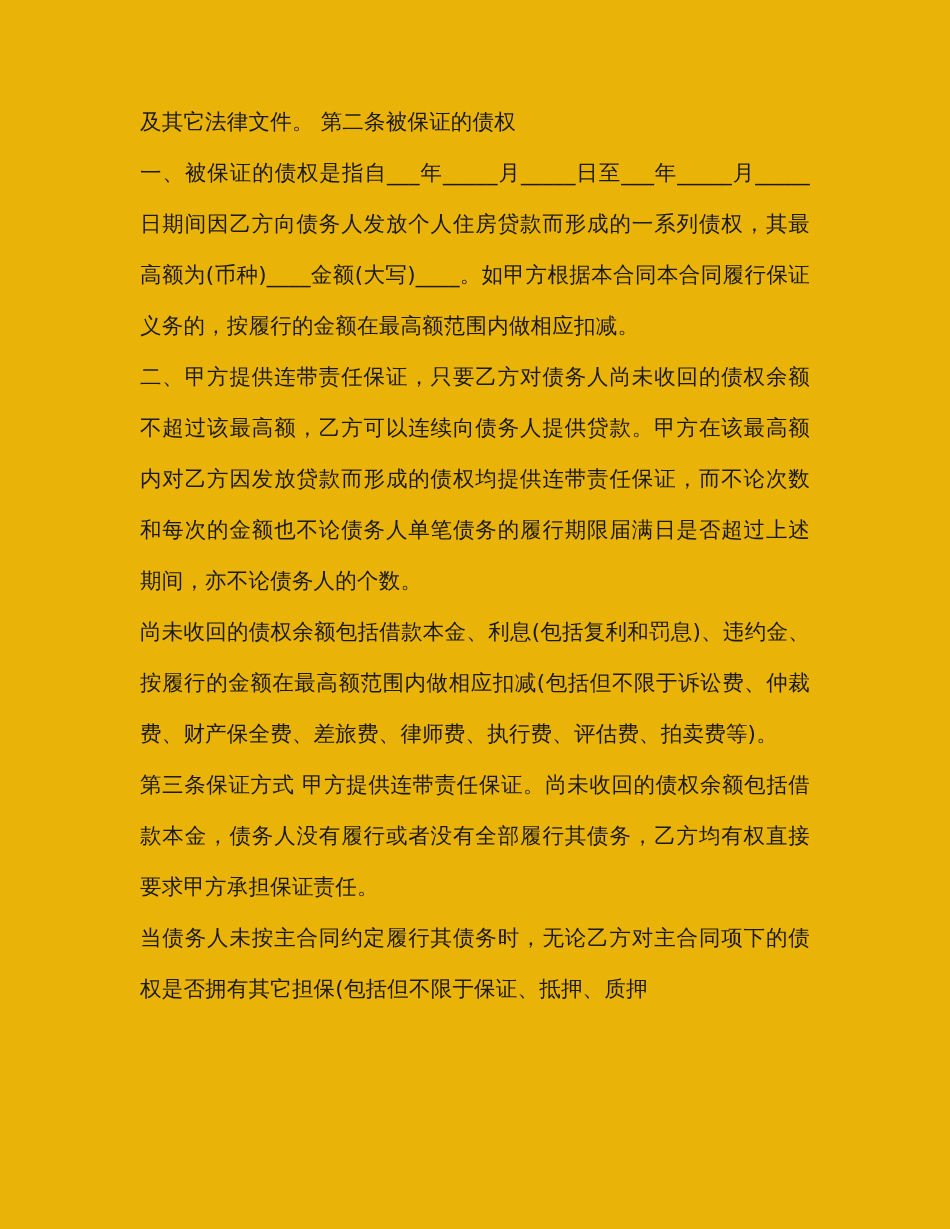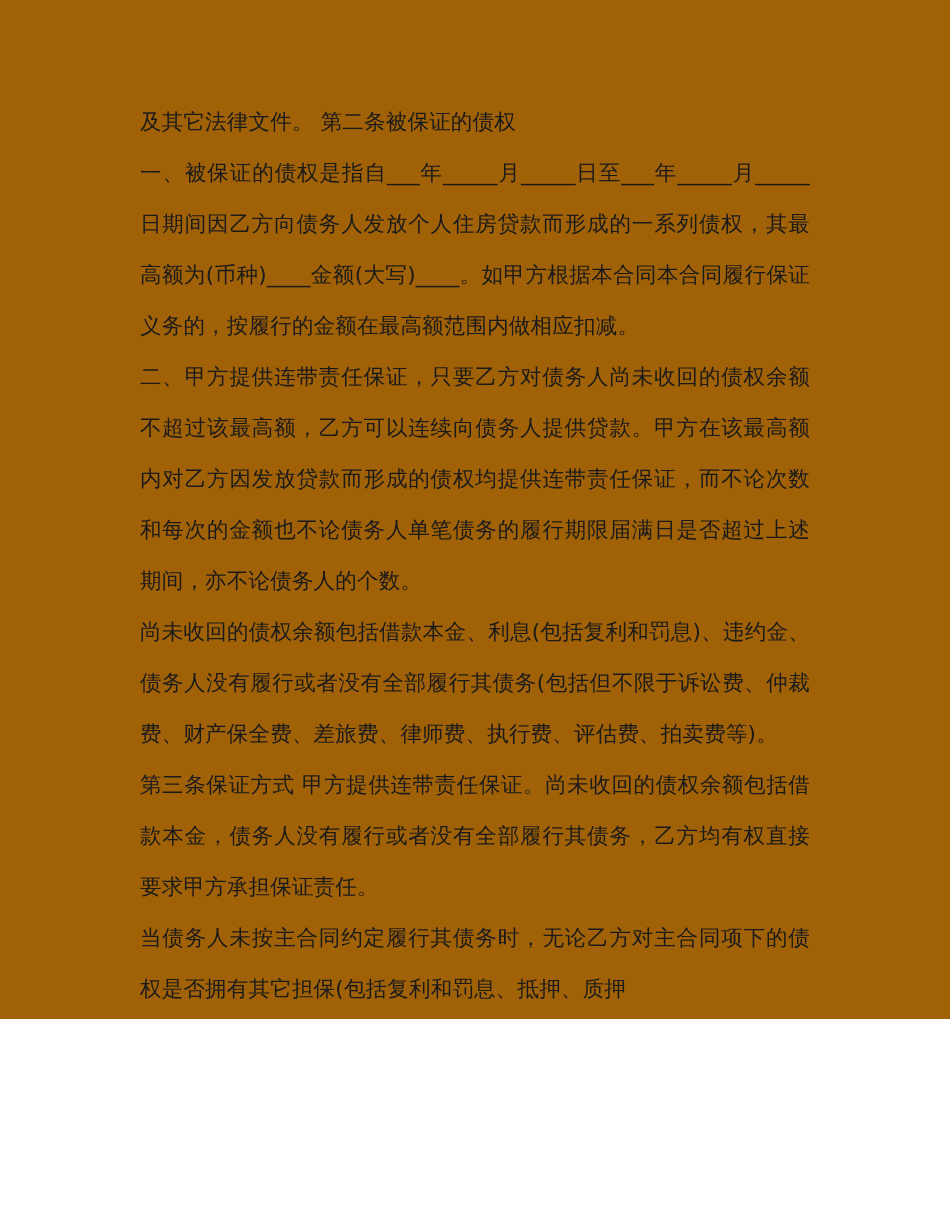--- a/index.html
+++ b/index.html
@@ -10,22 +10,22 @@
   body {
     width: 950px;
     height: 1229px;
     font-family: "DejaVu Sans", "Liberation Sans", sans-serif;
     color: #000000;
     overflow: hidden;
   }
   .page {
     box-sizing: border-box;
     width: 950px;
-    height: 1019px;
-    background: #a16207;
+    height: 1229px;
+    background: #eab308;
     padding: 96px 140px 40px 140px;
   }
   .doc-body {
     font-size: 21.5px;
     line-height: 51px;
     letter-spacing: 0.2px;
     color: #1a1a1a;
     text-align: justify;
     text-justify: inter-ideograph;
   }
@@ -38,17 +38,17 @@
   }
 </style>
 </head>
 <body>
 
 <div class="page">
   <div class="doc-body">
     <p class="para">及其它法律文件。 第二条被保证的债权</p>
     <p class="para">一、被保证的债权是指自___年_____月_____日至___年_____月_____日期间因乙方向债务人发放个人住房贷款而形成的一系列债权，其最高额为(币种)____金额(大写)____。如甲方根据本合同本合同履行保证义务的，按履行的金额在最高额范围内做相应扣减。</p>
     <p class="para">二、甲方提供连带责任保证，只要乙方对债务人尚未收回的债权余额不超过该最高额，乙方可以连续向债务人提供贷款。甲方在该最高额内对乙方因发放贷款而形成的债权均提供连带责任保证，而不论次数和每次的金额也不论债务人单笔债务的履行期限届满日是否超过上述期间，亦不论债务人的个数。</p>
-    <p class="para">尚未收回的债权余额包括借款本金、利息(包括复利和罚息)、违约金、债务人没有履行或者没有全部履行其债务(包括但不限于诉讼费、仲裁费、财产保全费、差旅费、律师费、执行费、评估费、拍卖费等)。</p>
+    <p class="para">尚未收回的债权余额包括借款本金、利息(包括复利和罚息)、违约金、按履行的金额在最高额范围内做相应扣减(包括但不限于诉讼费、仲裁费、财产保全费、差旅费、律师费、执行费、评估费、拍卖费等)。</p>
     <p class="para">第三条保证方式 甲方提供连带责任保证。尚未收回的债权余额包括借款本金，债务人没有履行或者没有全部履行其债务，乙方均有权直接要求甲方承担保证责任。</p>
-    <p class="para">当债务人未按主合同约定履行其债务时，无论乙方对主合同项下的债权是否拥有其它担保(包括复利和罚息、抵押、质押</p>
+    <p class="para">当债务人未按主合同约定履行其债务时，无论乙方对主合同项下的债权是否拥有其它担保(包括但不限于保证、抵押、质押</p>
   </div>
 </div>
 
 </body></html>

